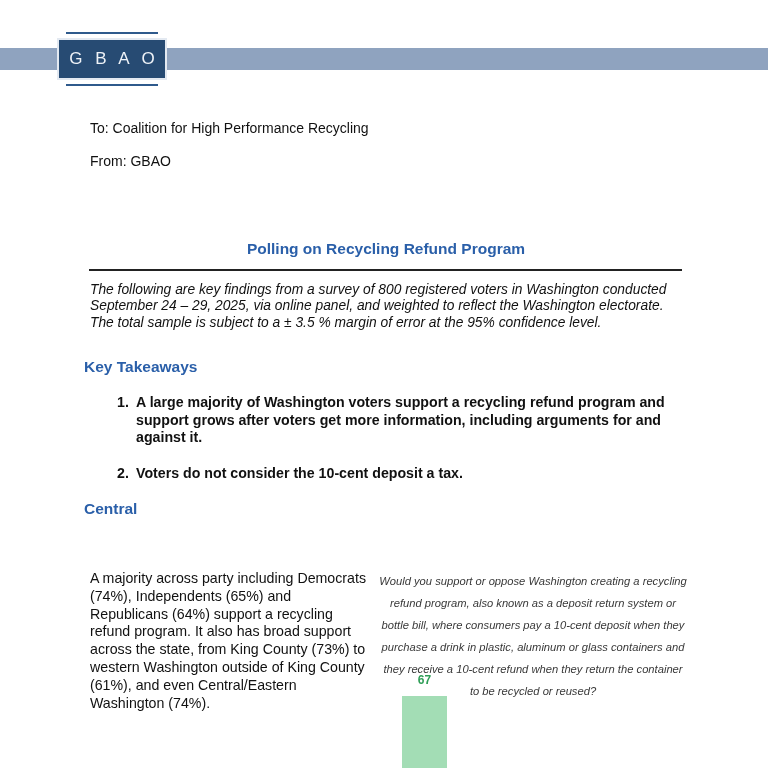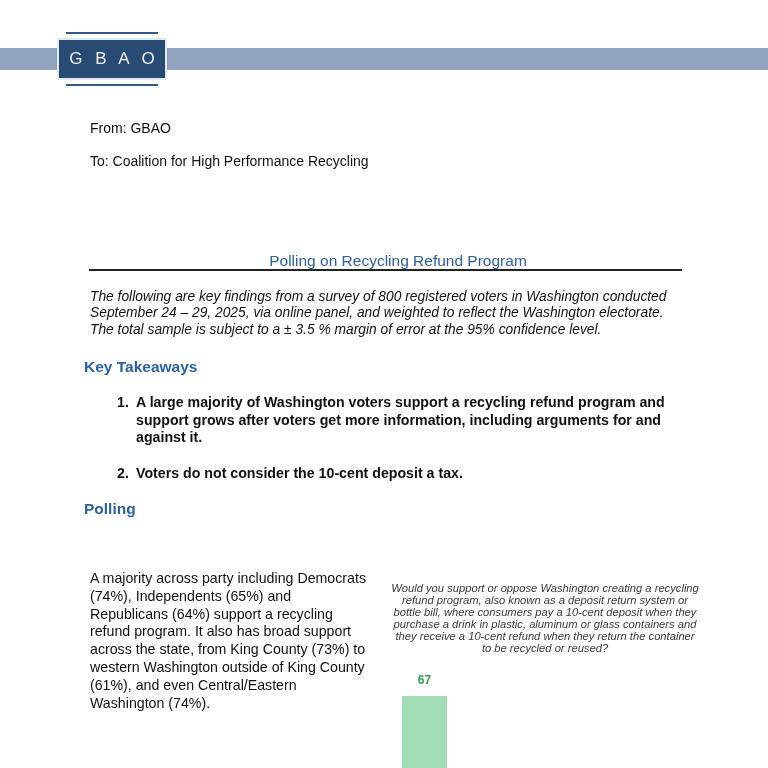--- a/index.html
+++ b/index.html
@@ -27,28 +27,28 @@
     color: #eef2f7; font-size: 17px; letter-spacing: 4px; padding-left: 4px;
     font-weight: 400;
   }
 
   
   .memo-head { position: absolute; left: 90px; top: 121px; }
   .memo-head p { margin: 0 0 19px 0; font-size: 14px; line-height: 14px; }
 
   
   .title {
-    position: absolute; left: 90px; top: 240px; width: 592px; margin: 12px;
-    text-align: center; color: #2a5fa9; font-size: 15.5px; font-weight: normal;
+    position: absolute; left: 90px; top: 240px; width: 592px; margin: 0;
+    text-align: center; color: #2a5fa9; font-size: 15.5px; font-weight: bold;
   }
   .rule { position: absolute; left: 89px; top: 269px; width: 593px; height: 2px; background: #222222; }
 
   
   .intro {
-    position: absolute; left: 90px; top: 289px; width: 594px; margin: 0;
+    position: absolute; left: 90px; top: 282px; width: 594px; margin: 0;
     font-style: italic; font-size: 13.8px; line-height: 16.4px;
   }
 
   
   .sect {
     position: absolute; left: 84px; margin: 0;
     color: #2a5fa9; font-size: 15.5px; font-weight: bold;
   }
   .sect.key-takeaways { top: 358px; }
   .sect.results { top: 500px; }
@@ -65,22 +65,22 @@
   
   .statement {
     position: absolute; left: 90px; top: 535px; width: 594px; margin: 0;
     font-weight: bold; font-size: 14.2px;
   }
   .col-left {
     position: absolute; left: 90px; top: 570px; width: 282px; margin: 0;
     font-size: 14.2px; line-height: 17.8px;
   }
   .col-right {
-    position: absolute; left: 379px; top: 570px; width: 308px; margin: 12px;
-    font-style: italic; font-size: 11.2px; line-height: 12px;
+    position: absolute; left: 379px; top: 570px; width: 308px; margin: 0;
+    font-style: italic; font-size: 11.2px; line-height: 22px;
     text-align: center; color: #383838;
   }
 
   
   .bar-label {
     position: absolute; left: 402px; top: 673px; width: 45px;
     text-align: center; font-weight: bold; font-size: 12px; color: #2f9e57;
   }
   .bar { position: absolute; left: 402px; top: 696px; width: 45px; height: 72px; background: #a3ddb5; }
 </style>
@@ -90,43 +90,43 @@
 <div class="page">
 
   <div class="band"></div>
   <div class="logo-line top"></div>
   <div class="logo-box">
     <span>G B A O</span>
   </div>
   <div class="logo-line bottom"></div>
 
   <div class="memo-head">
+    <p>To: Coalition for High Performance Recycling</p>
     <p>From: GBAO</p>
-    <p>To: Coalition for High Performance Recycling</p>
   </div>
 
   <h1 class="title">Polling on Recycling Refund Program</h1>
   <div class="rule"></div>
 
   <p class="intro">The following are key findings from a survey of 800 registered voters in Washington conducted September 24 – 29, 2025, via online panel, and weighted to reflect the Washington electorate. The total sample is subject to a ± 3.5 % margin of error at the 95% confidence level.</p>
 
   <h2 class="sect key-takeaways">Key Takeaways</h2>
 
   <ol class="takeaways">
     <li>
       <span class="num">1.</span>
       <span class="txt">A large majority of Washington voters support a recycling refund program and support grows after voters get more information, including arguments for and against it.</span>
     </li>
     <li>
       <span class="num">2.</span>
       <span class="txt">Voters do not consider the 10-cent deposit a tax.</span>
     </li>
   </ol>
 
-  <h2 class="sect results">Polling</h2>
+  <h2 class="sect results">Central</h2>
 
 
   <p class="col-left">A majority across party including Democrats (74%), Independents (65%) and Republicans (64%) support a recycling refund program. It also has broad support across the state, from King County (73%) to western Washington outside of King County (61%), and even Central/Eastern Washington (74%).</p>
 
   <p class="col-right">Would you support or oppose Washington creating a recycling refund program, also known as a deposit return system or bottle bill, where consumers pay a 10-cent deposit when they purchase a drink in plastic, aluminum or glass containers and they receive a 10-cent refund when they return the container to be recycled or reused?</p>
 
   <div class="bar-label">67</div>
   <div class="bar"></div>
 
 </div>

